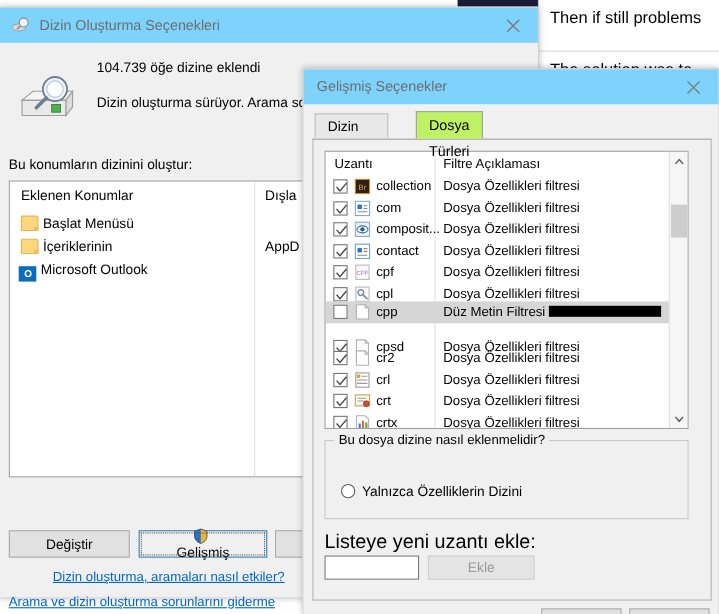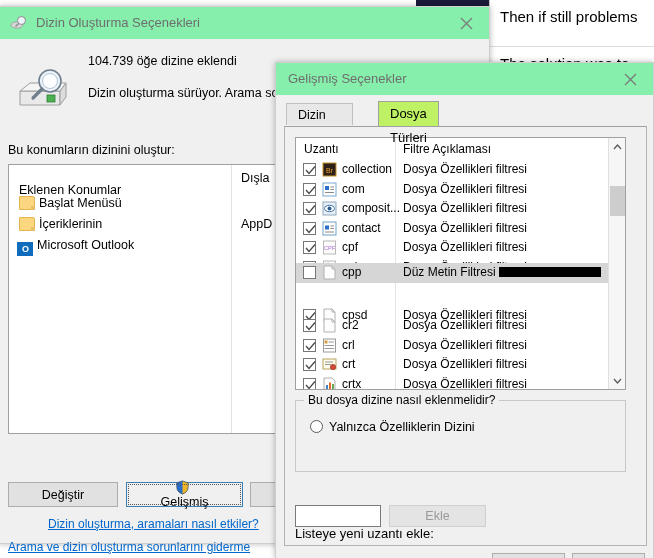--- a/index.html
+++ b/index.html
@@ -17,38 +17,38 @@
   #bg-navy {
     position:absolute; left:416px; top:-26px; width:74px; height:34px;
     background:#1b1b3a; border-radius:2px;
   }
   #bg-left-rule { position:absolute; left:489px; top:0; width:1px; height:46px; background:#c8c8c8; }
   #bg-rule2 { position:absolute; left:486px; top:46px; width:168px; height:1px; background:#dcdcdc;}
 
   
   .dialog { position:absolute; background:#f0f0f0; border:1px solid #cfcfcf;
             box-shadow: 0 0 6px rgba(0,0,0,.28); }
-  .titlebar { height:32px; background:#86efac; position:relative; }
+  .titlebar { height:32px; background:#7dd3fc; position:relative; }
   .title-ico { position:absolute; left:10px; top:7px; width:18px; height:18px; }
   .title-text { position:absolute; left:36px; top:8px; font-size:13px; color:#6e6e6e; white-space:nowrap; }
   .close-btn { position:absolute; right:0; top:0; width:45px; height:31px; cursor:default; }
   .close-btn svg { position:absolute; left:16px; top:10px; }
 
   
   #dlg-main { left:-1px; top:6px; width:491px; height:538px; }
   #main-body { position:absolute; left:0; top:32px; right:0; bottom:0; background:#f0f0f0; }
 
   #count-text { position:absolute; left:88px; top:15px; font-size:12.5px; }
   #status-text { position:absolute; left:88px; top:47px; font-size:12.5px; white-space:nowrap; }
   #drive-icon { position:absolute; left:14px; top:28px; width:60px; height:46px; }
 
   #loc-label { position:absolute; left:8px; top:104px; font-size:12.5px; }
   #loc-list { position:absolute; left:8px; top:125px; width:474px; height:270px;
               background:#fff; border:1px solid #a0a0a0; }
-  #loc-col1 { position:absolute; left:10px; top:6px; font-size:12.5px;margin-top:12px; }
+  #loc-col1 { position:absolute; left:10px; top:6px; font-size:12.5px; }
   #loc-col2 { position:absolute; left:232px; top:6px; font-size:12.5px; }
   #loc-divider { position:absolute; left:222px; top:0; width:1px; height:268px; background:#e2e2e2; }
   .loc-row { position:absolute; left:10px; font-size:12.5px; white-space:nowrap; }
   .loc-icon { display:inline-block; width:16px; height:14px; vertical-align:-3px; margin-right:4px; }
   .folder-ico { background:#fcd77f; border:1px solid #e3b54d; border-radius:1px 2px 1px 1px;
                 position:relative; }
   .folder-ico::after { content:""; position:absolute; right:-1px; bottom:-1px; width:4px; height:4px;
                        background:#e8c06a; }
   .outlook-ico { background:#0f6cbd; color:#fff; font-size:9px; font-weight:bold; text-align:center;
                  line-height:14px; letter-spacing:-1px; }
@@ -101,27 +101,27 @@
                background:#f6f6f6; border-left:1px solid #e0e0e0; }
   .sb-arrow { position:absolute; left:0; width:17px; height:17px; display:flex;
               align-items:center; justify-content:center; }
   #sb-thumb { position:absolute; left:1px; top:48px; width:15px; height:30px; background:#cdcdcd; }
 
   
   #grp { position:absolute; left:10px; top:273px; width:331px; height:72px;
          border:1px solid #c8c8c8; }
   #grp-title { position:absolute; left:8px; top:-8px; background:#f0f0f0; padding:0 4px;
                font-size:12px; }
-  .radio-row { position:absolute; left:14px; font-size:12.5px; white-space:nowrap; }
+  .radio-row { position:absolute; left:14px; font-size:12.5px; white-space:nowrap;margin-top:20px; }
   .radio { display:inline-block; width:13px; height:13px; border:1px solid #5a5a5a;
            border-radius:50%; background:#fff; vertical-align:-2px; margin-right:6px; position:relative; }
   .radio.on::after { content:""; position:absolute; left:3px; top:3px; width:5px; height:5px;
                      border-radius:50%; background:#1a1a1a; }
 
-  #addlabel { position:absolute; left:10px; top:355px; font-size:13px;margin-top:44px; }
+  #addlabel { position:absolute; left:10px; top:355px; font-size:18px; }
   #addinput { position:absolute; left:10px; top:378px; width:86px; height:22px;
               background:#fff; border:1px solid #7a7a7a; font-size:12px; padding:0 3px;
               font-family:"Liberation Sans", sans-serif; }
   #addbtn { position:absolute; left:104px; top:378px; width:97px; height:22px;
             background:#e4e4e4; border:1px solid #cfcfcf; color:#9a9a9a; font-size:12.5px; }
 
   #btn-ok { position:absolute; left:216px; top:458px; width:73px; height:25px; }
   #btn-cancel { position:absolute; left:296px; top:458px; width:73px; height:25px; }
 </style>
 </head>
@@ -309,21 +309,21 @@
                 </svg>
               </div>
               <div class="ft-ico"><svg width="15" height="15" viewBox="0 0 15 15">
                   <rect x="1.5" y="1" width="12" height="13" fill="#fbfbfb" stroke="#b9b9b9"></rect>
                   <circle cx="6" cy="6" r="2.6" fill="none" stroke="#7a90a8" stroke-width="1.3"></circle>
                   <line x1="8" y1="8" x2="12" y2="12" stroke="#7a90a8" stroke-width="1.6"></line>
                 </svg></div>
               <div class="ft-ext">cpl</div>
               <div class="ft-desc">Dosya Özellikleri filtresi</div>
             </div>
-            <div class="ft-row sel" style="top: 125px;">
+            <div class="ft-row sel" style="top: 136px;">
               <div class="ft-chk"></div>
               <div class="ft-ico"><svg width="15" height="15" viewBox="0 0 15 15">
                   <path d="M2 1 h8 l3 3 v10 h-11 z" fill="#fdfdfd" stroke="#b0b0b0"></path>
                   <path d="M10 1 v3 h3" fill="none" stroke="#b0b0b0"></path>
                 </svg></div>
               <div class="ft-ext">cpp</div>
               <div class="ft-desc">Düz Metin Filtresi</div>
               <div class="redact"></div>
             </div>
             <div class="ft-row" style="top: 168px;">

